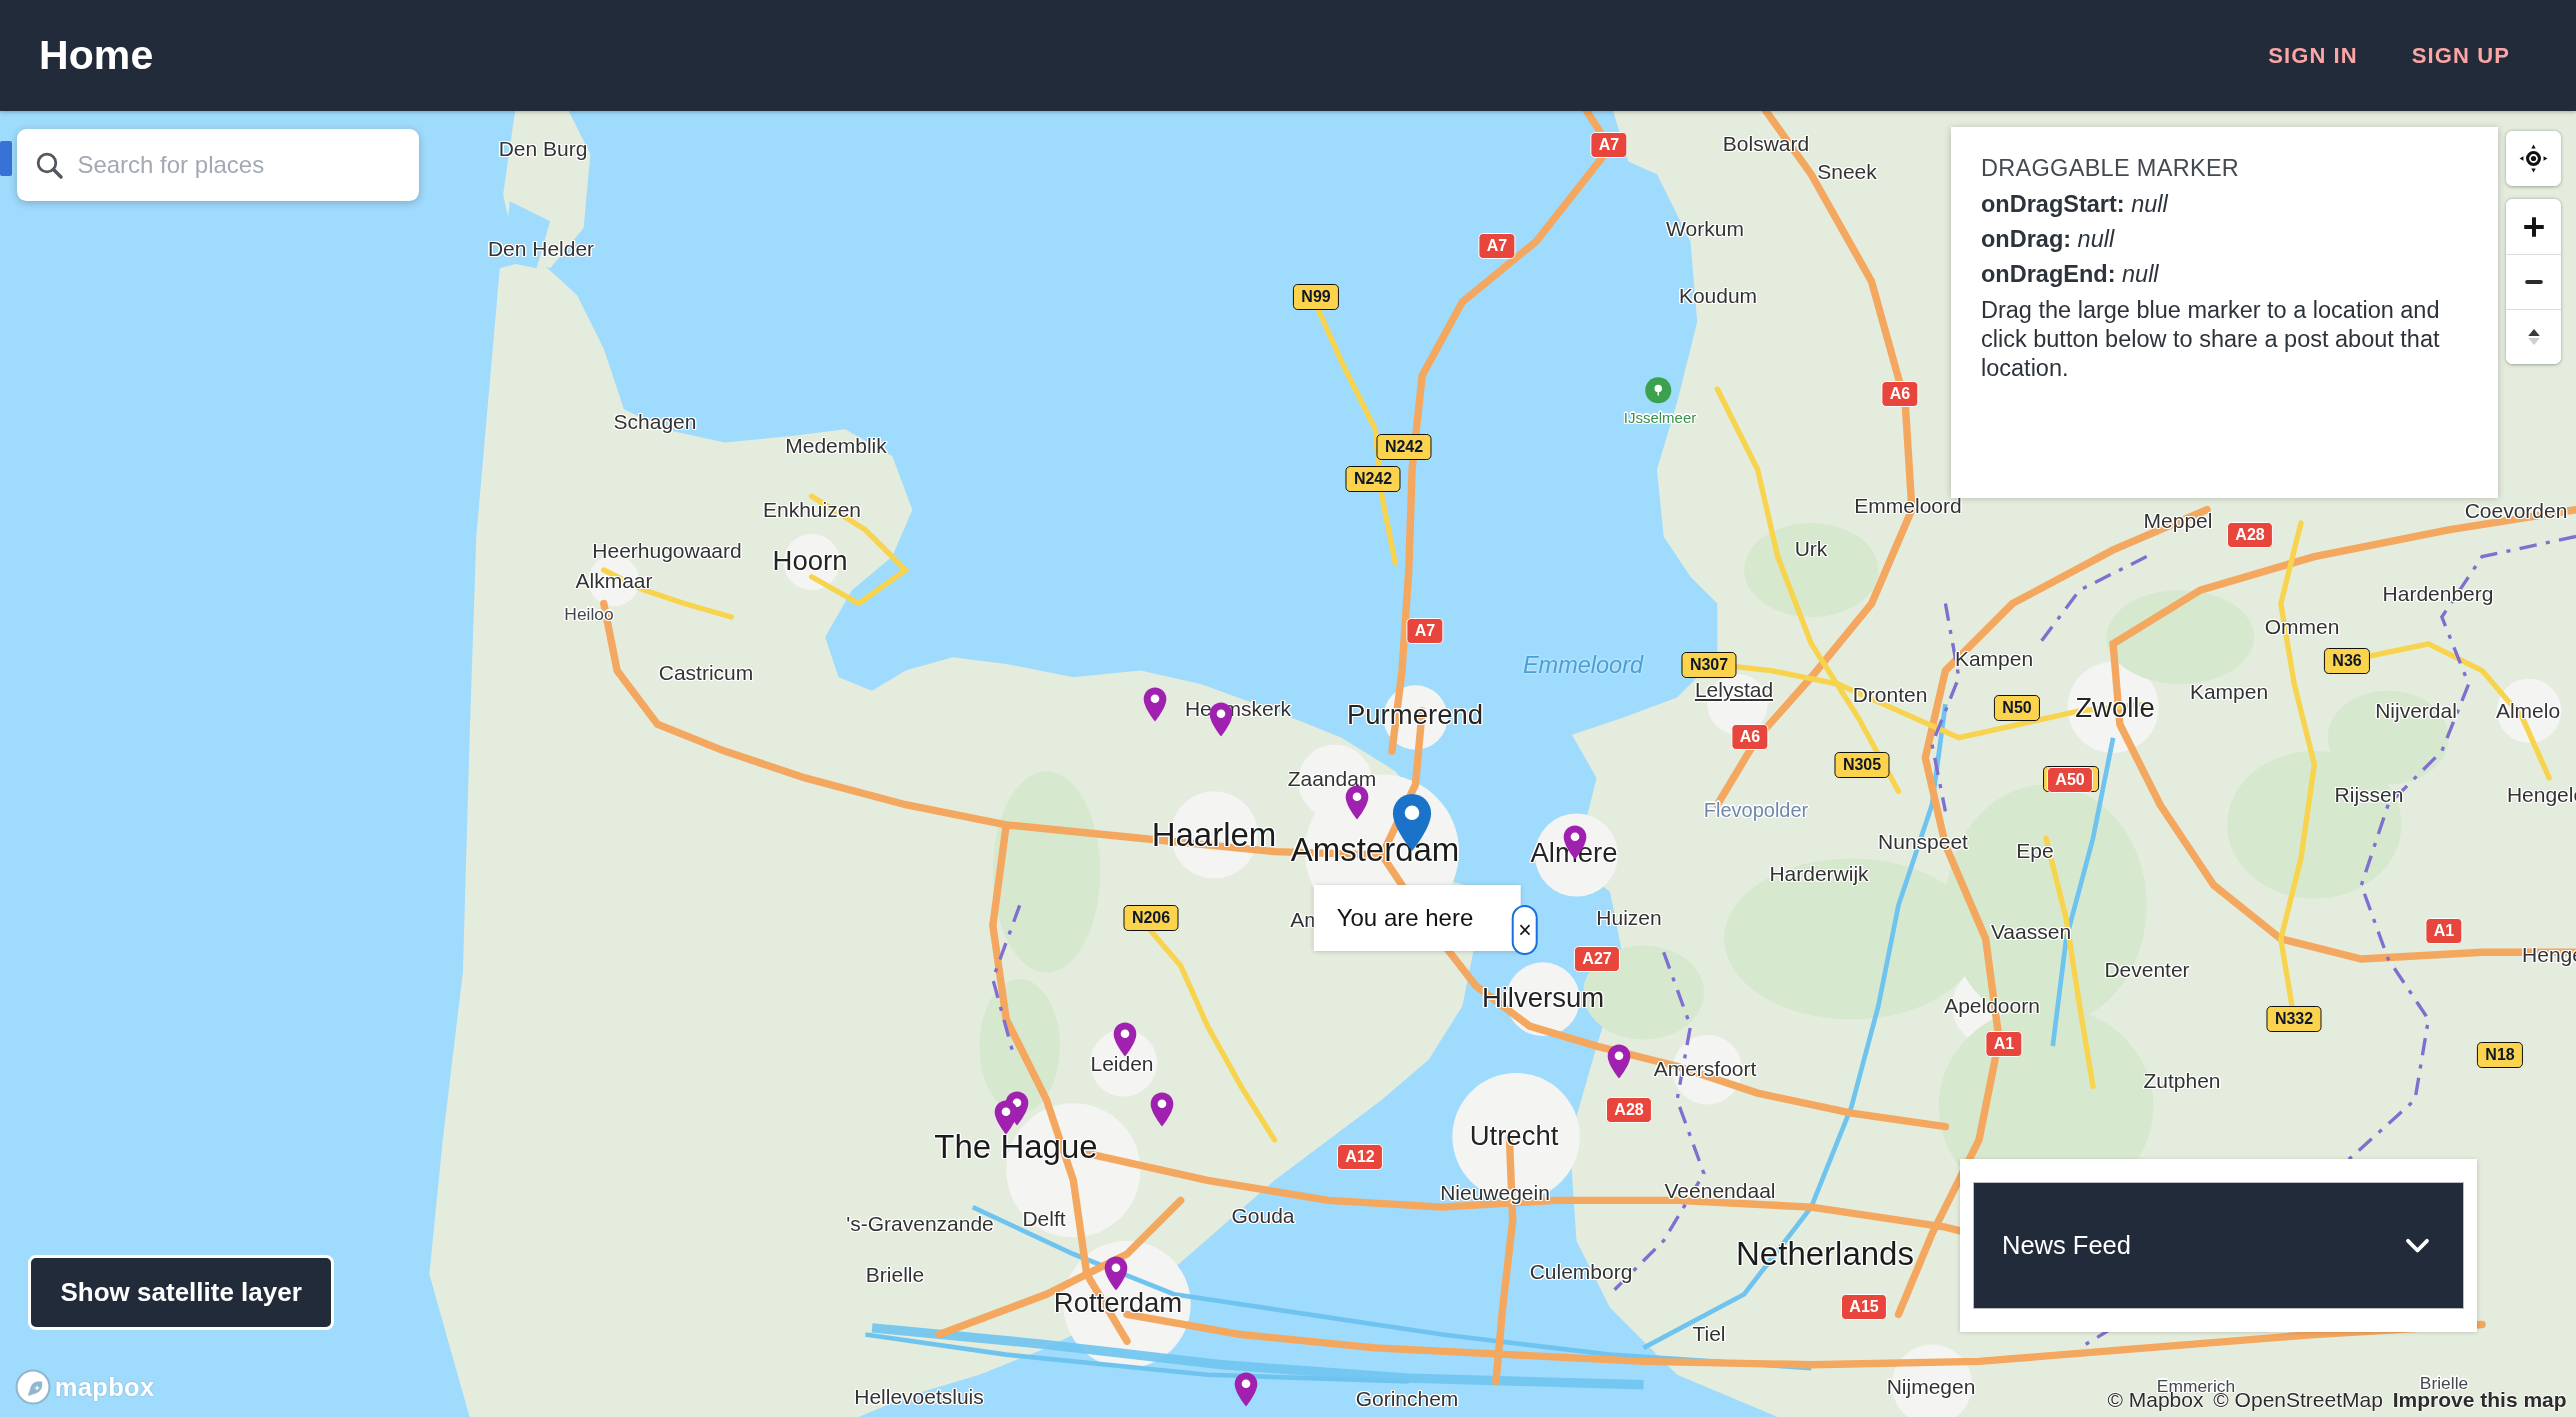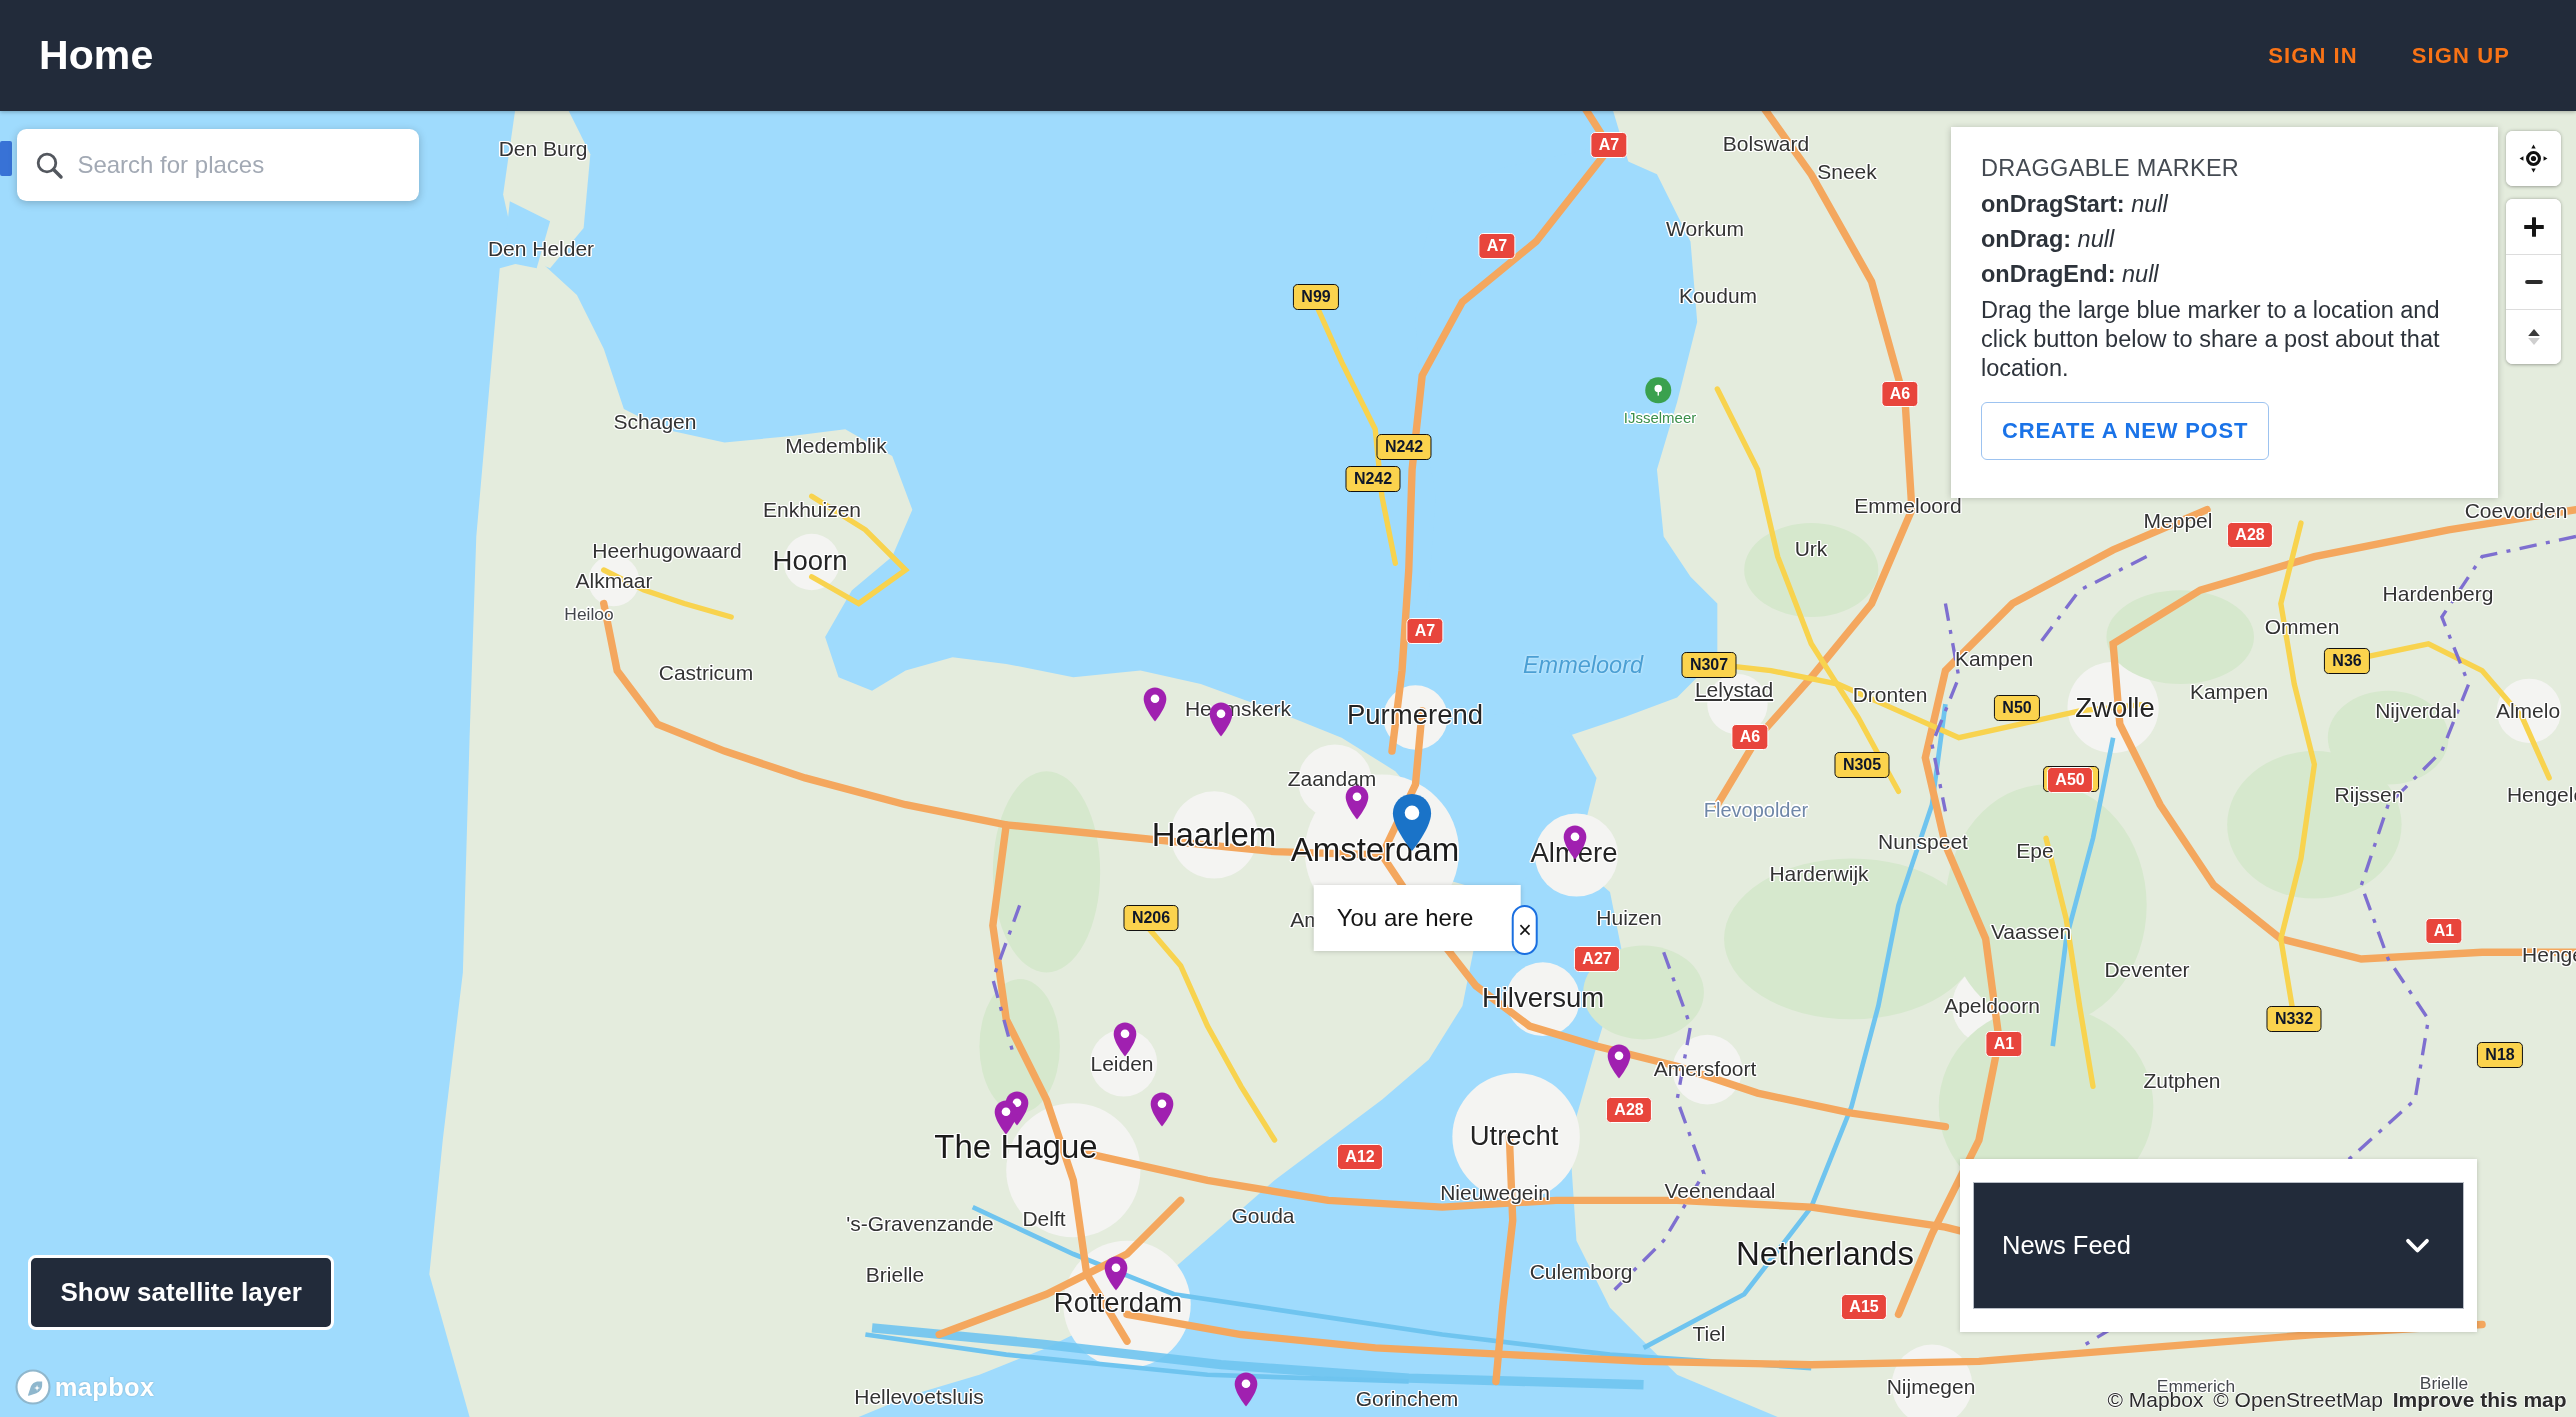--- a/index.html
+++ b/index.html
@@ -72,21 +72,21 @@
     display: flex; align-items: center;
     z-index: 40;
     box-shadow: 0 1.3px 4px rgba(0,0,0,.28);
   }
   #appbar .title {
     color: #ffffff; font-size: 41px; font-weight: 700;
     margin-left: 39px; letter-spacing: 0.1px;
   }
   #appbar .spacer { flex: 1; }
   .barbtn {
-    color: #f97316; background: transparent; border: 0;
+    color: #fca5a5; background: transparent; border: 0;
     font-size: 22px; font-weight: 600; letter-spacing: 1.1px;
     padding: 17.4px 27px; border-radius: 6.7px; cursor: pointer;
     font-family: "Liberation Sans", sans-serif;
   }
   .barbtn:last-child { margin-right: 39px; }
 
   
   #searchbox {
     position: absolute; top: 129px; left: 17.4px;
     width: 402px; height: 72px;
@@ -567,21 +567,20 @@
       <b>onDrag:</b>
       <i>null</i>
     </div>
     <div class="dp-row">
       <b>onDragEnd:</b>
       <i>null</i>
     </div>
 
     <div class="dp-desc">Drag the large blue marker to a location and click button below to share a post about that location.</div>
 
-    <button class="dp-btn">CREATE A NEW POST</button>
   </div>
 
   <div class="ctrlgroup" id="ctrl-geo">
     <button class="ctrlbtn">
       <svg width="31" height="31" viewBox="0 0 24 24">
         <circle cx="12" cy="12" r="4.6" fill="none" stroke="#111" stroke-width="2.4"></circle>
         <circle cx="12" cy="12" r="2.0" fill="#111"></circle>
         <path d="M12 1.2 L13.7 4.2 L10.3 4.2 Z" fill="#111"></path>
         <path d="M12 22.8 L10.3 19.8 L13.7 19.8 Z" fill="#111"></path>
         <path d="M1.2 12 L4.2 10.3 L4.2 13.7 Z" fill="#111"></path>

